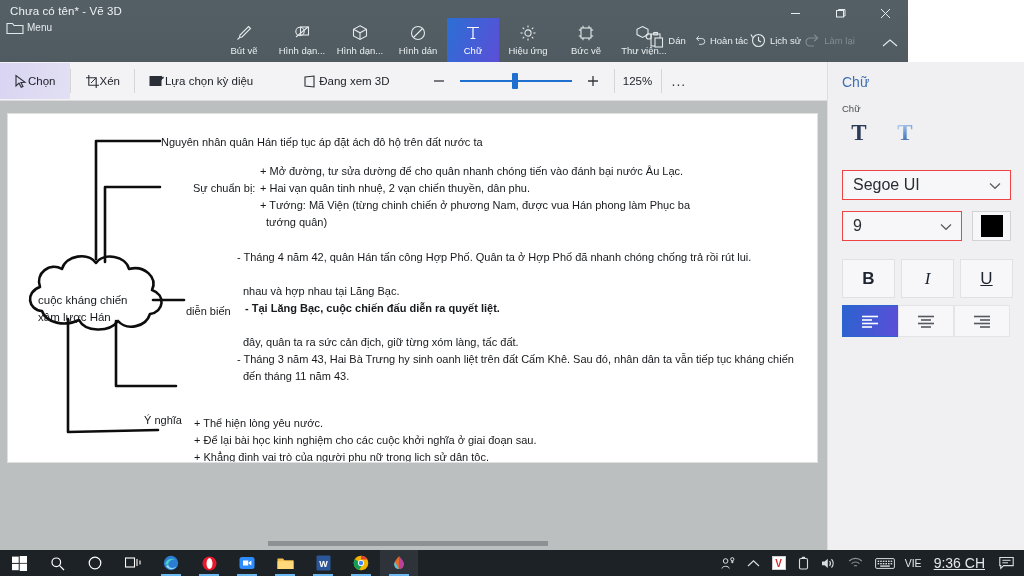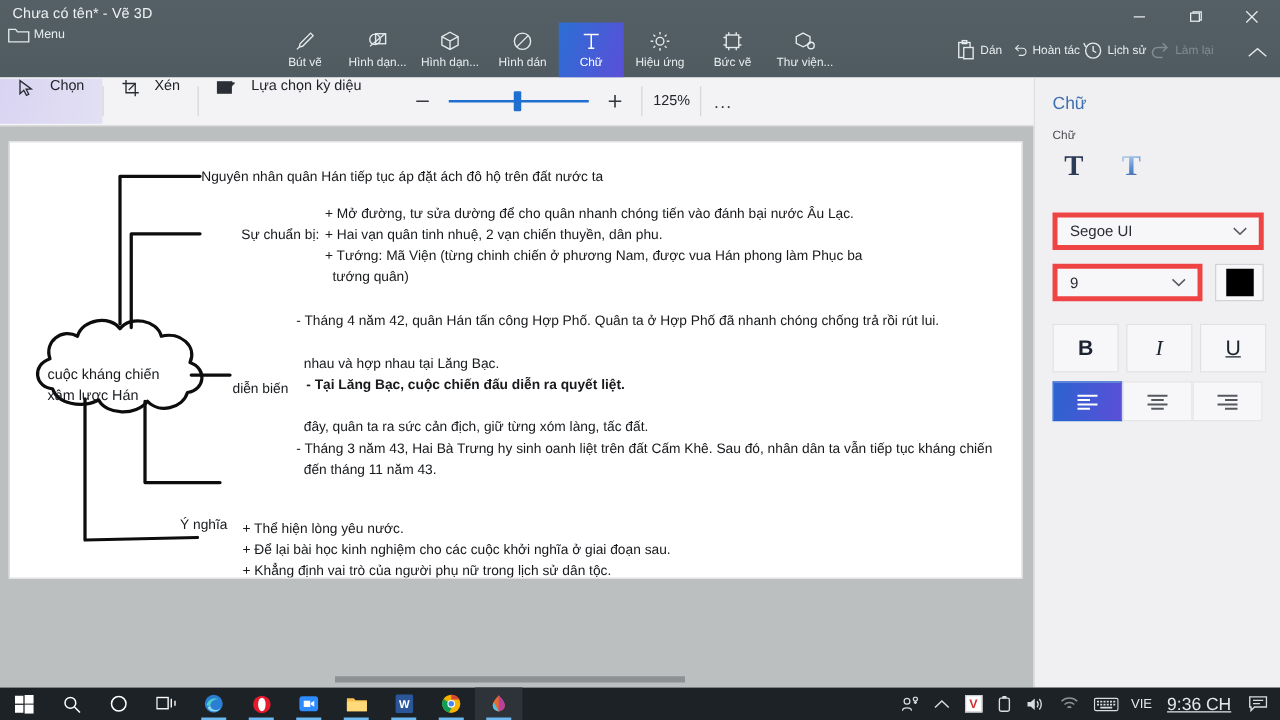--- a/index.html
+++ b/index.html
@@ -6,21 +6,21 @@
   html, body {
     width: 1024px; height: 576px;
     overflow: hidden;
     font-family: "Liberation Sans", sans-serif;
     background: #ffffff;
   }
   #app { position: relative; width: 1024px; height: 576px; }
 
   
   .ribbon {
-    position: absolute; left: 0; top: 0; width: 1024px; height: 62px;
+    position: absolute; left: 0; top: 0; width: 908px; height: 62px;
     background: linear-gradient(180deg, #556066 0%, #4f5b61 100%);
     color: #e9eef0;
   }
   .title-text {
     position: absolute; left: 10px; top: 5px;
     font-size: 11.5px; color: #eef2f4; letter-spacing: .1px;
     white-space: nowrap;
   }
   .win-btns { position: absolute; right: 0; top: 0; display: flex; }
   .win-btn {
@@ -56,21 +56,21 @@
     position: absolute; right: 10px; top: 34px; color: #dfe7ea;
   }
 
   
   .subbar {
     position: absolute; left: 0; top: 62px; width: 827px; height: 39px;
     background: #f3f3f5; border-bottom: 1px solid #dcdcdf;
     display: flex; align-items: center;
   }
   .sb-item {
-    height: 36px; display: flex; gap: 12px;
+    height: 36px; display: flex; align-items: center; gap: 0;
     padding: 0 14px; font-size: 11.5px; color: #20232a;
   }
   .sb-item.sel { background: linear-gradient(100deg, #d9d4f2 0%, #e2e0f3 100%); }
   .sb-sep { width: 1px; height: 24px; background: #d6d6da; }
   .zoom-wrap { display: flex; align-items: center; gap: 10px; padding-left: 10px; }
   .zoom-btn { width: 22px; height: 22px; display:flex; align-items:center; justify-content:center; color:#33373d; }
   .slider { position: relative; width: 112px; height: 18px; }
   .slider .track { position: absolute; top: 8px; left: 0; width: 112px; height: 2px; background: #1f6fd0; }
   .slider .thumb { position: absolute; top: 1px; left: 52px; width: 6px; height: 16px; background: #1f6fd0; border-radius: 1px; }
   .zoom-pct { font-size: 11.5px; color: #22252b; width: 46px; text-align: center; }
@@ -111,22 +111,22 @@
   .tstyles { position: absolute; left: 14px; top: 56px; display: flex; gap: 12px; }
   .tstyle { width: 34px; height: 30px; display: flex; align-items: center; justify-content: center; }
   .tstyle .g2d { font-family: "Liberation Serif", serif; font-size: 23px; color: #2b3a55; font-weight: 700;}
   .tstyle .g3d {
     font-family: "Liberation Serif", serif; font-size: 23px; font-weight: 700;
     background: linear-gradient(160deg, #d8e6f6 0%, #5b8fd0 55%, #2e4f85 100%);
     -webkit-background-clip: text; background-clip: text; color: transparent;
     text-shadow: 0 0 0 rgba(0,0,0,0);
   }
   .fld {
-    position: absolute; background: #f7f7f9; border: 4px solid #ef4444;
-    display: flex; align-items: center; font-size: 12px; color: #2a2d33;
+    position: absolute; background: #f7f7f9; border: 1px solid #ef4444;
+    display: flex; align-items: center; font-size: 16px; color: #2a2d33;
   }
   .fld .cv { padding-left: 10px; }
   .fld .chev { position: absolute; right: 9px; top: 50%; transform: translateY(-50%); color: #595c62; }
   .font-fld { left: 14px; top: 108px; width: 169px; height: 30px; }
   .size-fld { left: 14px; top: 149px; width: 120px; height: 30px; }
   .color-sw {
     position: absolute; left: 144px; top: 149px; width: 39px; height: 30px;
     background: #f7f7f9; border: 1px solid #d2d2d6; display:flex; align-items:center; justify-content:center;
   }
   .color-sw .sw { width: 22px; height: 22px; background: #000000; }
@@ -334,20 +334,26 @@
       <span>Xén</span>
     </div>
     <div class="sb-sep"></div>
     <div class="sb-item">
       <svg width="16" height="15" viewBox="0 0 16 15">
         <rect x="1" y="2.5" width="11" height="9" fill="#2a2e36" stroke="#2a2e36" stroke-width="1"></rect>
         <path d="M9 8 L14.5 3" stroke="#2a2e36" stroke-width="1.2"></path>
         <path d="M12.5 1.5 L13.3 3.2 L15 4 L13.3 4.8 L12.5 6.5 L11.7 4.8 L10 4 L11.7 3.2 Z" fill="#2a2e36"></path>
       </svg>
       <span>Lựa chọn kỳ diệu</span>
+    </div>
+    <div class="sb-item" style="margin-left:22px">
+      <svg width="16" height="13" viewBox="0 0 16 13">
+        <path d="M2 2 L11 1 V12 L2 11 Z" fill="none" stroke="#2a2e36" stroke-width="1.1"></path>
+      </svg>
+      <span>Đang xem 3D</span>
     </div>
 
     <div class="zoom-wrap" style="margin-left:14px">
       <div class="zoom-btn">
         <svg width="14" height="14" viewBox="0 0 14 14">
             <path d="M2 7 H12" stroke="currentColor" stroke-width="1.3"></path>
           </svg>
       </div>
       <div class="slider">
         <div class="track"></div>

